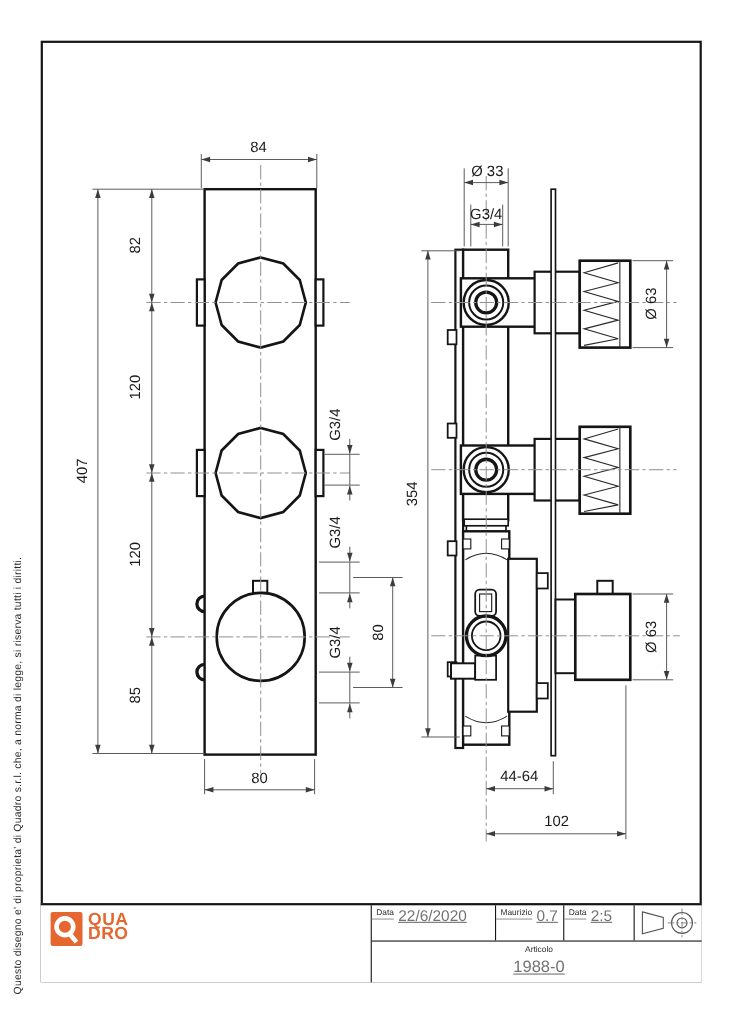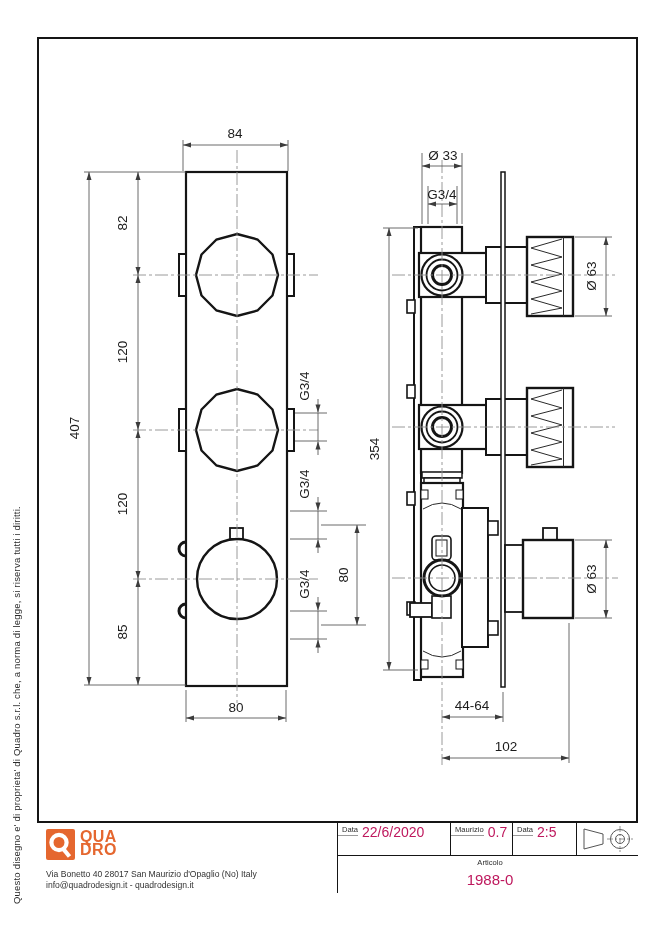--- a/index.html
+++ b/index.html
@@ -42,21 +42,21 @@
     border-left:1.6px solid #151515;box-sizing:border-box;display:flex;flex-direction:column;
   }
   .tb-row1{display:flex;height:33px;border-bottom:1.6px solid #151515;box-sizing:border-box;}
   .tb-cell{border-right:1.6px solid #151515;box-sizing:border-box;display:flex;flex-direction:row;}
   .tb-cell:last-child{border-right:none;}
   .tb-label{
     font-size:7.6px;color:#2c2c2c;padding:2px 0 0 4px;height:13px;box-sizing:border-box;
     border-bottom:.8px solid #9a9a9a;
   }
   .tb-label.nounder{border-bottom:none;}
-  .tb-value{font-size:14px;color:#be185d;padding:1px 0 0 4px;}
+  .tb-value{font-size:14px;color:#737373;padding:1px 0 0 4px;text-decoration:underline;}
   .tb-row2{flex:1;display:flex;flex-direction:column;align-items:center;}
   .tb-row2 .tb-value{font-size:15px;padding-top:2px;}
   .sym-cell{align-items:center;justify-content:center;flex-direction:row;display:flex;}
 </style>
 </head>
 <body>
 
 <div class="margin-note">Questo disegno e' di proprieta' di Quadro s.r.l. che, a norma di legge, si riserva tutti i diritti.</div>
 
 <div class="frame"></div>
@@ -268,24 +268,20 @@
 
   <div class="logo-sq">
     <svg width="29" height="31" viewBox="0 0 29 31">
       <circle cx="13" cy="13.5" r="7.6" fill="none" stroke="#ffffff" stroke-width="4.2"></circle>
       <line x1="16.5" y1="19" x2="23.5" y2="27.5" stroke="#ffffff" stroke-width="4.2"></line>
     </svg>
   </div>
   <div class="wordmark">
     <div>QUA</div>
     <div>DRO</div>
-  </div>
-  <div class="address">
-    <div>Via Bonetto 40  28017 San Maurizio d'Opaglio (No) Italy</div>
-    <div>info@quadrodesign.it - quadrodesign.it</div>
   </div>
 
   <div class="tb-table">
     <div class="tb-row1">
       <div class="tb-cell" style="width:113px">
         <div class="tb-label">Data</div>
         <div class="tb-value">22/6/2020</div>
       </div>
       <div class="tb-cell" style="width:62px">
         <div class="tb-label">Maurizio</div>

